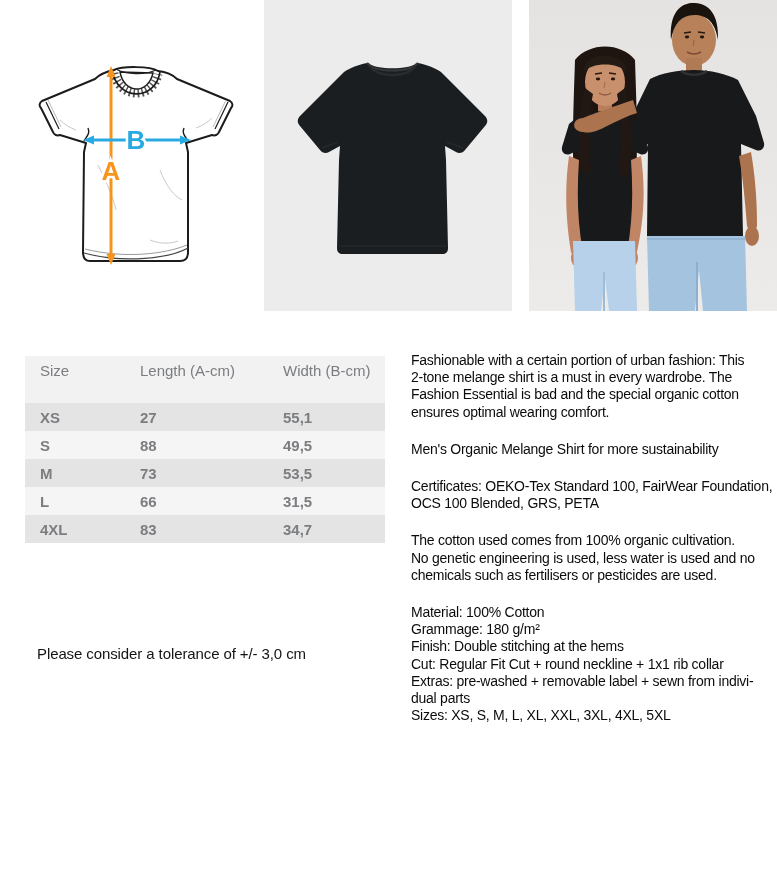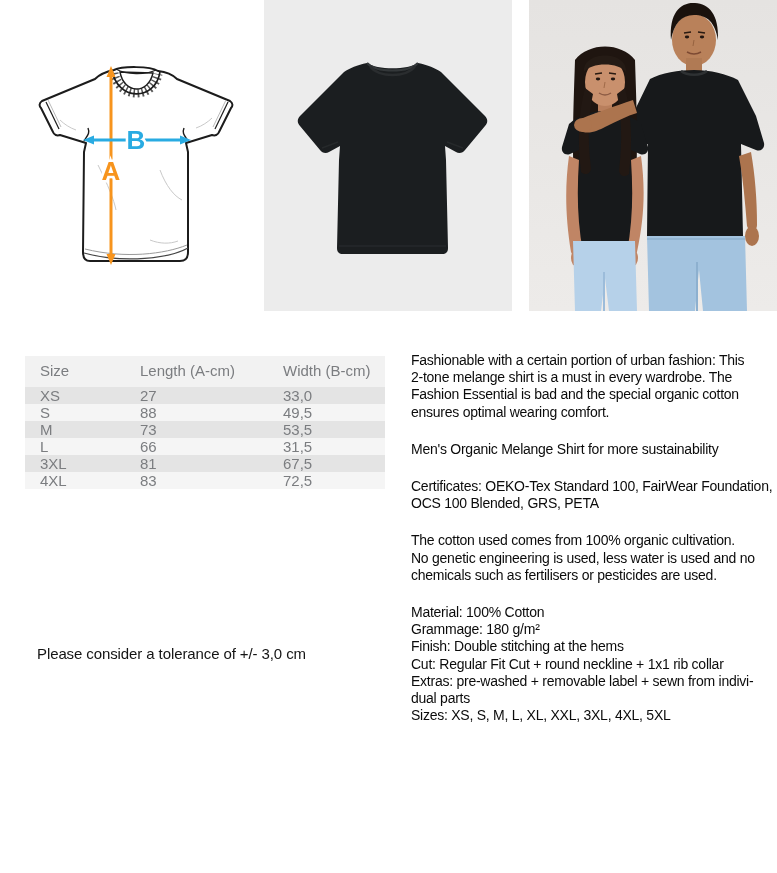--- a/index.html
+++ b/index.html
@@ -13,23 +13,23 @@
   .cell-models  { left:529px; width:248px; background:#e8e6e4; }
   .cell svg { display:block; }
 
   .size-table-wrap { position:absolute; left:25px; top:356px; width:360px; }
   table.size-table {
     border-collapse:collapse; table-layout:fixed; width:360px;
     font-size:15px; color:#7b7d80;
   }
   table.size-table th {
     font-weight:400; text-align:left; background:#f2f2f2;
-    height:29px; padding:0 0 2px 15px;
-  }
-  table.size-table td { height:17px; padding:0 0 0 15px; }
+    height:29px; padding:0 0 18px 15px;
+  }
+  table.size-table td { height:28px; padding:0 0 0 15px;font-weight:bold; }
   table.size-table tbody tr:nth-child(odd) td  { background:#e4e4e4; }
   table.size-table tbody tr:nth-child(even) td { background:#f5f5f5; }
 
   .tolerance {
     position:absolute; left:37px; top:645px;
     font-size:15px; color:#141414; letter-spacing:-0.1px;text-align:center;
   }
 
   .description {
     position:absolute; left:411px; top:352px; width:372px;
@@ -171,46 +171,41 @@
           <tr id="size-head">
             <th>Size</th>
             <th>Length (A-cm)</th>
             <th>Width (B-cm)</th>
           </tr>
         </thead>
       <tbody id="size-body">
           <tr>
             <td>XS</td>
             <td>27</td>
-            <td>33,0</td>
+            <td>55,1</td>
           </tr>
           <tr>
             <td>S</td>
             <td>88</td>
             <td>49,5</td>
           </tr>
           <tr>
             <td>M</td>
             <td>73</td>
             <td>53,5</td>
           </tr>
           <tr>
             <td>L</td>
             <td>66</td>
             <td>31,5</td>
           </tr>
           <tr>
-            <td>3XL</td>
-            <td>81</td>
-            <td>67,5</td>
-          </tr>
-          <tr>
             <td>4XL</td>
             <td>83</td>
-            <td>72,5</td>
+            <td>34,7</td>
           </tr>
         </tbody>
     </table>
   </div>
 
   <div class="tolerance">Please consider a tolerance of +/- 3,0 cm</div>
 
   <div class="description">
     <p>Fashionable with a certain portion of urban fashion: This
 2-tone melange shirt is a must in every wardrobe. The

